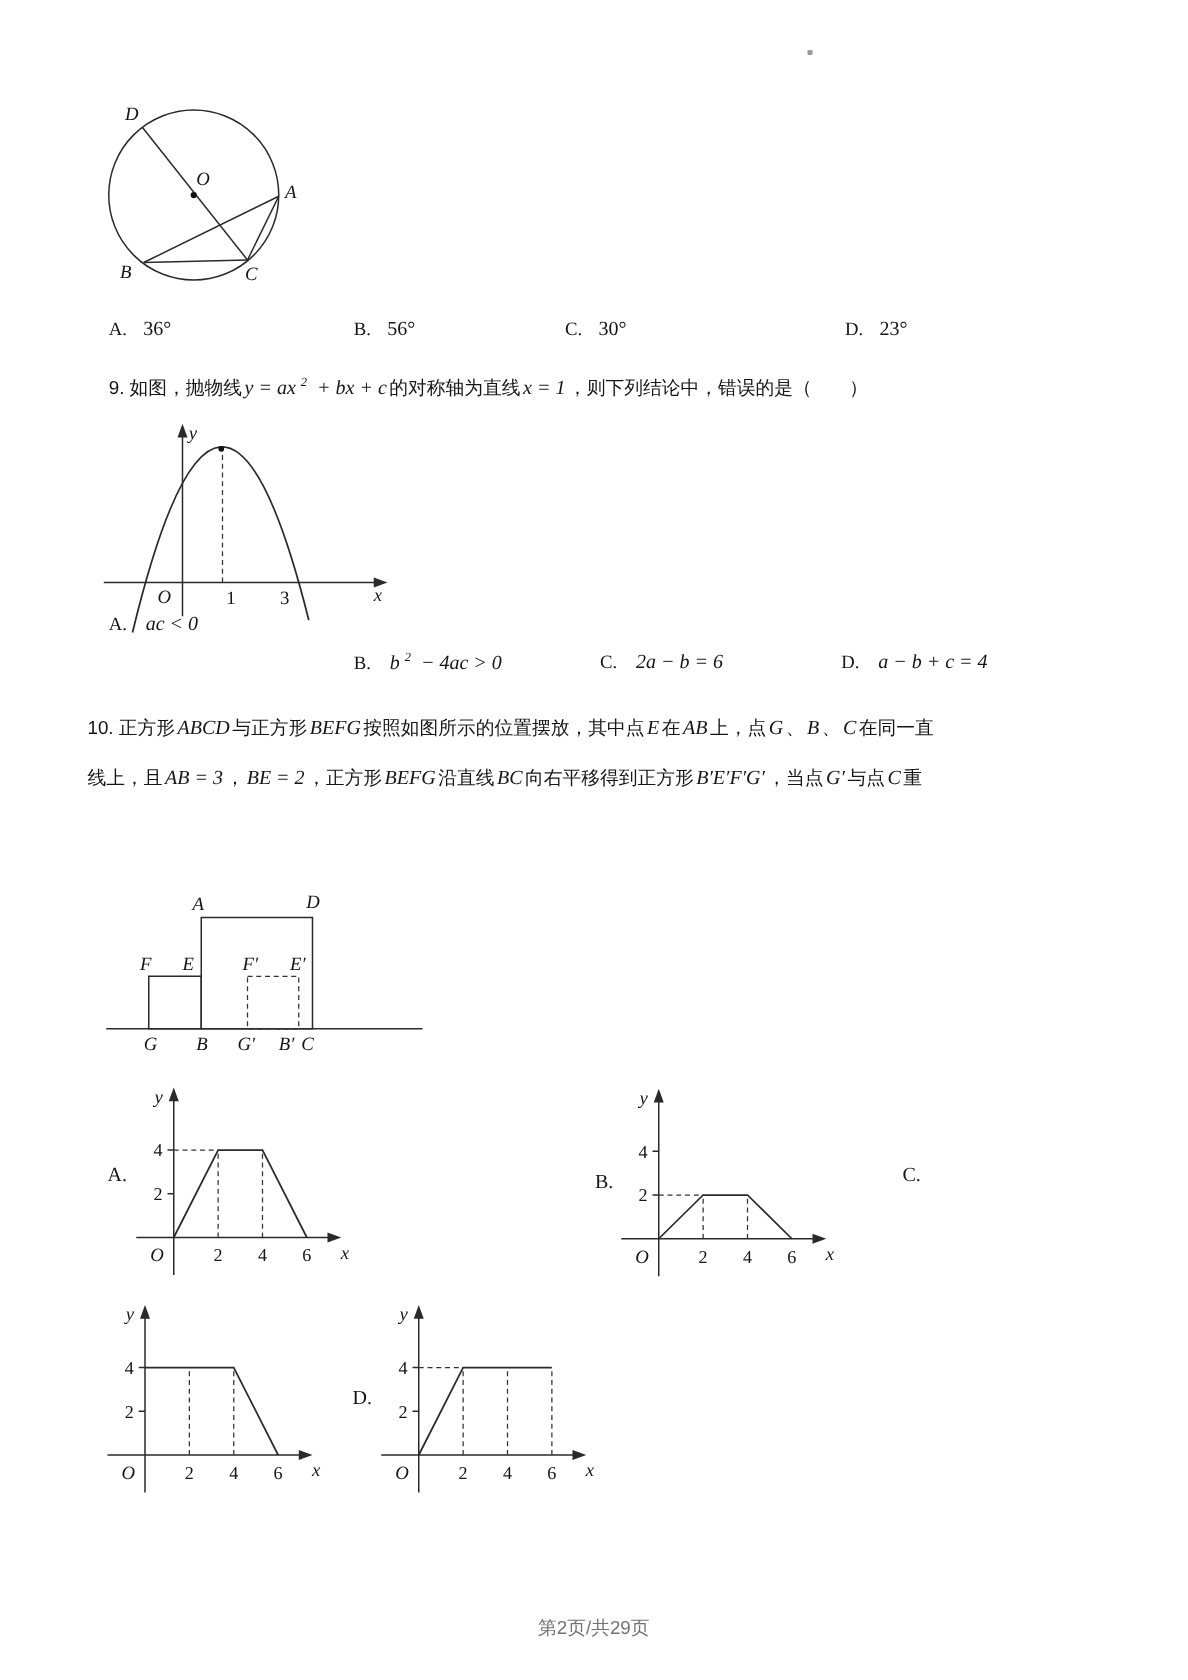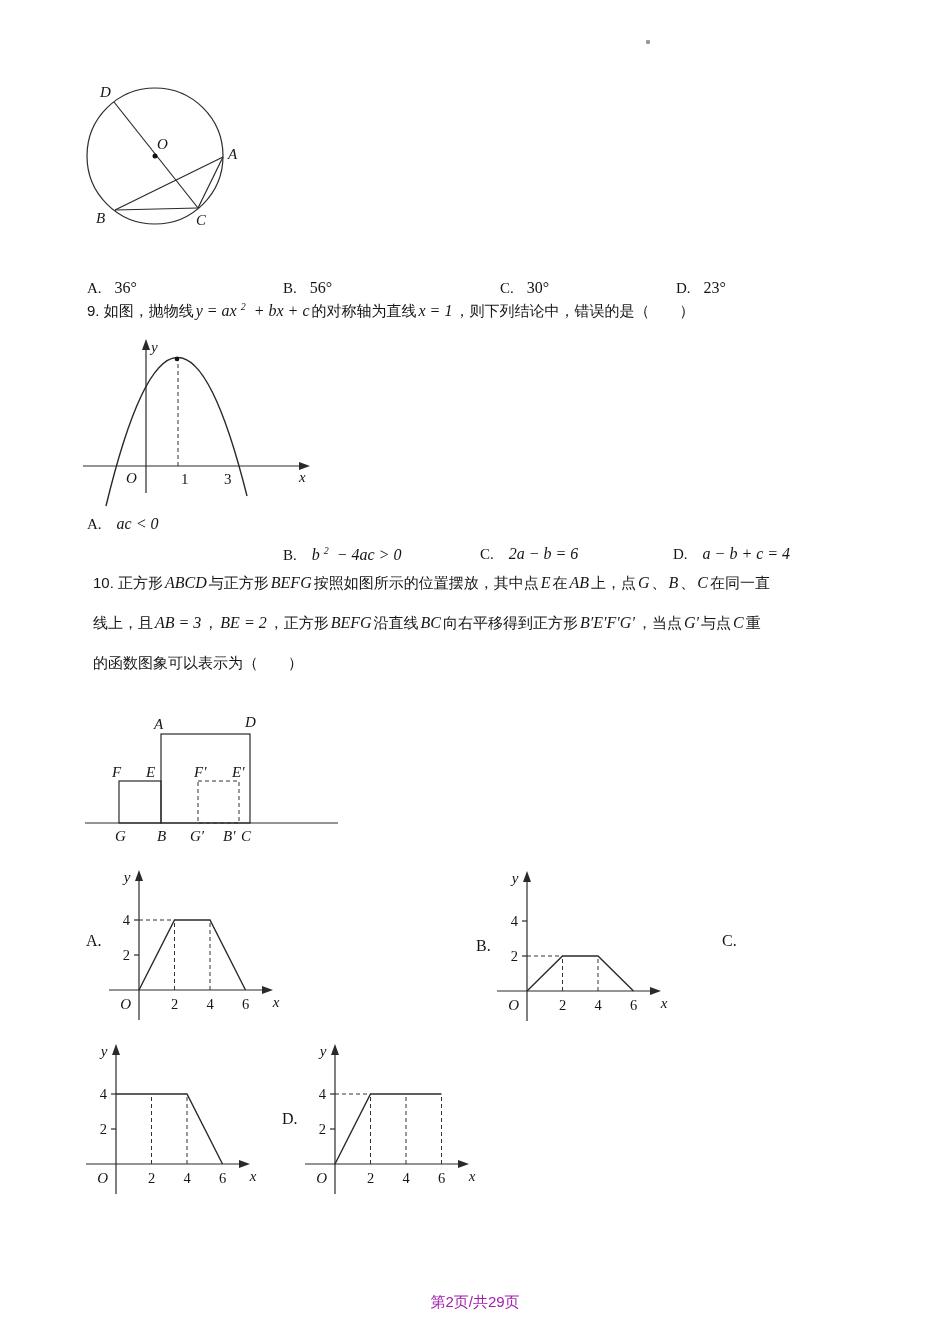--- a/index.html
+++ b/index.html
@@ -13,31 +13,31 @@
   .dash{stroke:#333;stroke-width:1;fill:none;stroke-dasharray:4 3;}
   .ah{fill:#2a2a2a;stroke:none;}
   .dot{fill:#111;stroke:none;}
   .fl{position:absolute;font-family:"Liberation Serif",serif;font-style:italic;
       font-size:15px;white-space:nowrap;color:#151515;}
   .fl.up{font-style:normal;}
   .stem{position:absolute;font-size:15px;line-height:22px;white-space:nowrap;
         font-family:"Liberation Sans",sans-serif;}
   .m{font-family:"Liberation Serif",serif;font-style:italic;padding:0 2px;font-size:16px;}
   sup.m{font-size:10px;}
-  .opt{position:absolute;font-size:15px;white-space:nowrap;font-family:"Liberation Sans",sans-serif;margin-top:24px;}
+  .opt{position:absolute;font-size:15px;white-space:nowrap;font-family:"Liberation Sans",sans-serif;}
   .opt .k{font-family:"Liberation Serif",serif;margin-right:13px;}
   .opt .v{font-family:"Liberation Serif",serif;font-size:16px;}
-  .q10{position:absolute;left:93px;top:563px;width:790px;font-size:15px;
+  .q10{position:absolute;left:70px;top:563px;width:790px;font-size:15px;
        font-family:"Liberation Sans",sans-serif;}
   .q10-line{line-height:40px;white-space:nowrap;}
   .graph-label{position:absolute;font-family:"Liberation Serif",serif;font-size:16px;}
   .graph svg text{font-family:"Liberation Serif",serif;font-size:14.5px;fill:#151515;}
   .graph svg text.it{font-style:italic;font-size:15px;}
   .footer{position:absolute;left:0;right:0;top:1293px;text-align:center;font-size:15px;
-          font-family:"Liberation Sans",sans-serif;color:#a21caf;}
+          font-family:"Liberation Sans",sans-serif;color:#737373;}
 </style>
 </head>
 <body>
 
 <div class="page">
 
   <span class="stray-dot"></span>
 
   <div class="fig" style="left:80px;top:72px;width:170px;height:170px">
     <svg width="170" height="170">
@@ -52,21 +52,21 @@
     <span class="fl" style="left:77px;top:64px">O</span>
     <span class="fl" style="left:148px;top:74px">A</span>
     <span class="fl" style="left:16px;top:138px">B</span>
     <span class="fl" style="left:116px;top:140px">C</span>
   </div>
 
   <span class="opt" style="left:87px;top:255px">
     <span class="k">A.</span><span class="v">36°</span></span>
   <span class="opt" style="left:283px;top:255px">
     <span class="k">B.</span><span class="v">56°</span></span>
-  <span class="opt" style="left:500px;top:255px">
+  <span class="opt" style="left:452px;top:255px">
     <span class="k">C.</span><span class="v">30°</span></span>
   <span class="opt" style="left:676px;top:255px">
     <span class="k">D.</span><span class="v">23°</span></span>
 
   <div class="stem" style="left:87px;top:296px"><span>9. 如图，抛物线</span><span class="m">y = ax</span><sup class="m">2</sup><span class="m"> + bx + c</span><span>的对称轴为直线</span><span class="m">x = 1</span><span>，则下列结论中，错误的是（　　）</span></div>
 
   <div class="fig" style="left:78px;top:333px;width:240px;height:175px">
     <svg width="240" height="175">
       <line class="ln" x1="5" y1="133" x2="224" y2="133"></line>
       <polygon class="ah" points="232,133 221,129 221,137"></polygon>
@@ -88,21 +88,20 @@
   <span class="opt" style="left:283px;top:521px">
     <span class="k">B.</span><span><span class="m">b</span><sup class="m">2</sup><span class="m"> − 4ac &gt; 0</span></span></span>
   <span class="opt" style="left:480px;top:521px">
     <span class="k">C.</span><span><span class="m">2a − b = 6</span></span></span>
   <span class="opt" style="left:673px;top:521px">
     <span class="k">D.</span><span><span class="m">a − b + c = 4</span></span></span>
 
   <div class="q10">
     <div class="q10-line"><span>10. 正方形</span><span class="m">ABCD</span><span>与正方形</span><span class="m">BEFG</span><span>按照如图所示的位置摆放，其中点</span><span class="m">E</span><span>在</span><span class="m">AB</span><span>上，点</span><span class="m">G</span><span>、</span><span class="m">B</span><span>、</span><span class="m">C</span><span>在同一直</span></div>
     <div class="q10-line"><span>线上，且</span><span class="m">AB = 3</span><span>，</span><span class="m">BE = 2</span><span>，正方形</span><span class="m">BEFG</span><span>沿直线</span><span class="m">BC</span><span>向右平移得到正方形</span><span class="m">B′E′F′G′</span><span>，当点</span><span class="m">G′</span><span>与点</span><span class="m">C</span><span>重</span></div>
-    <div class="q10-line"><span>的函数图象可以表示为（　　）</span></div>
   </div>
 
   <div class="fig" style="left:80px;top:712px;width:270px;height:135px">
     <svg width="270" height="135">
       <line class="ln" x1="5" y1="111" x2="258" y2="111"></line>
       <rect class="ln" x="81" y="22" width="89" height="89"></rect>
       <rect class="ln" x="39" y="69" width="42" height="42"></rect>
       <rect class="dash" x="118" y="69" width="41" height="42"></rect>
     </svg>
     <span class="fl" style="left:74px;top:4px">A</span>

